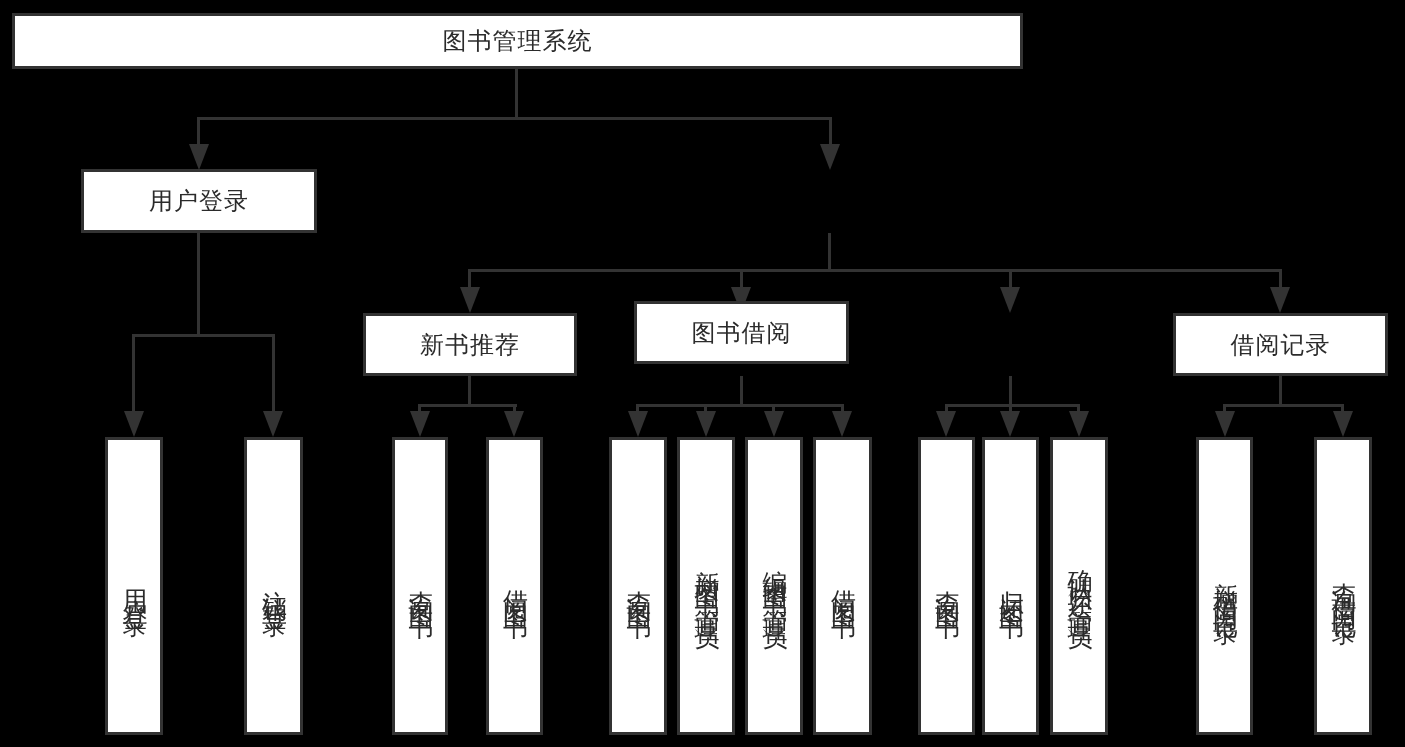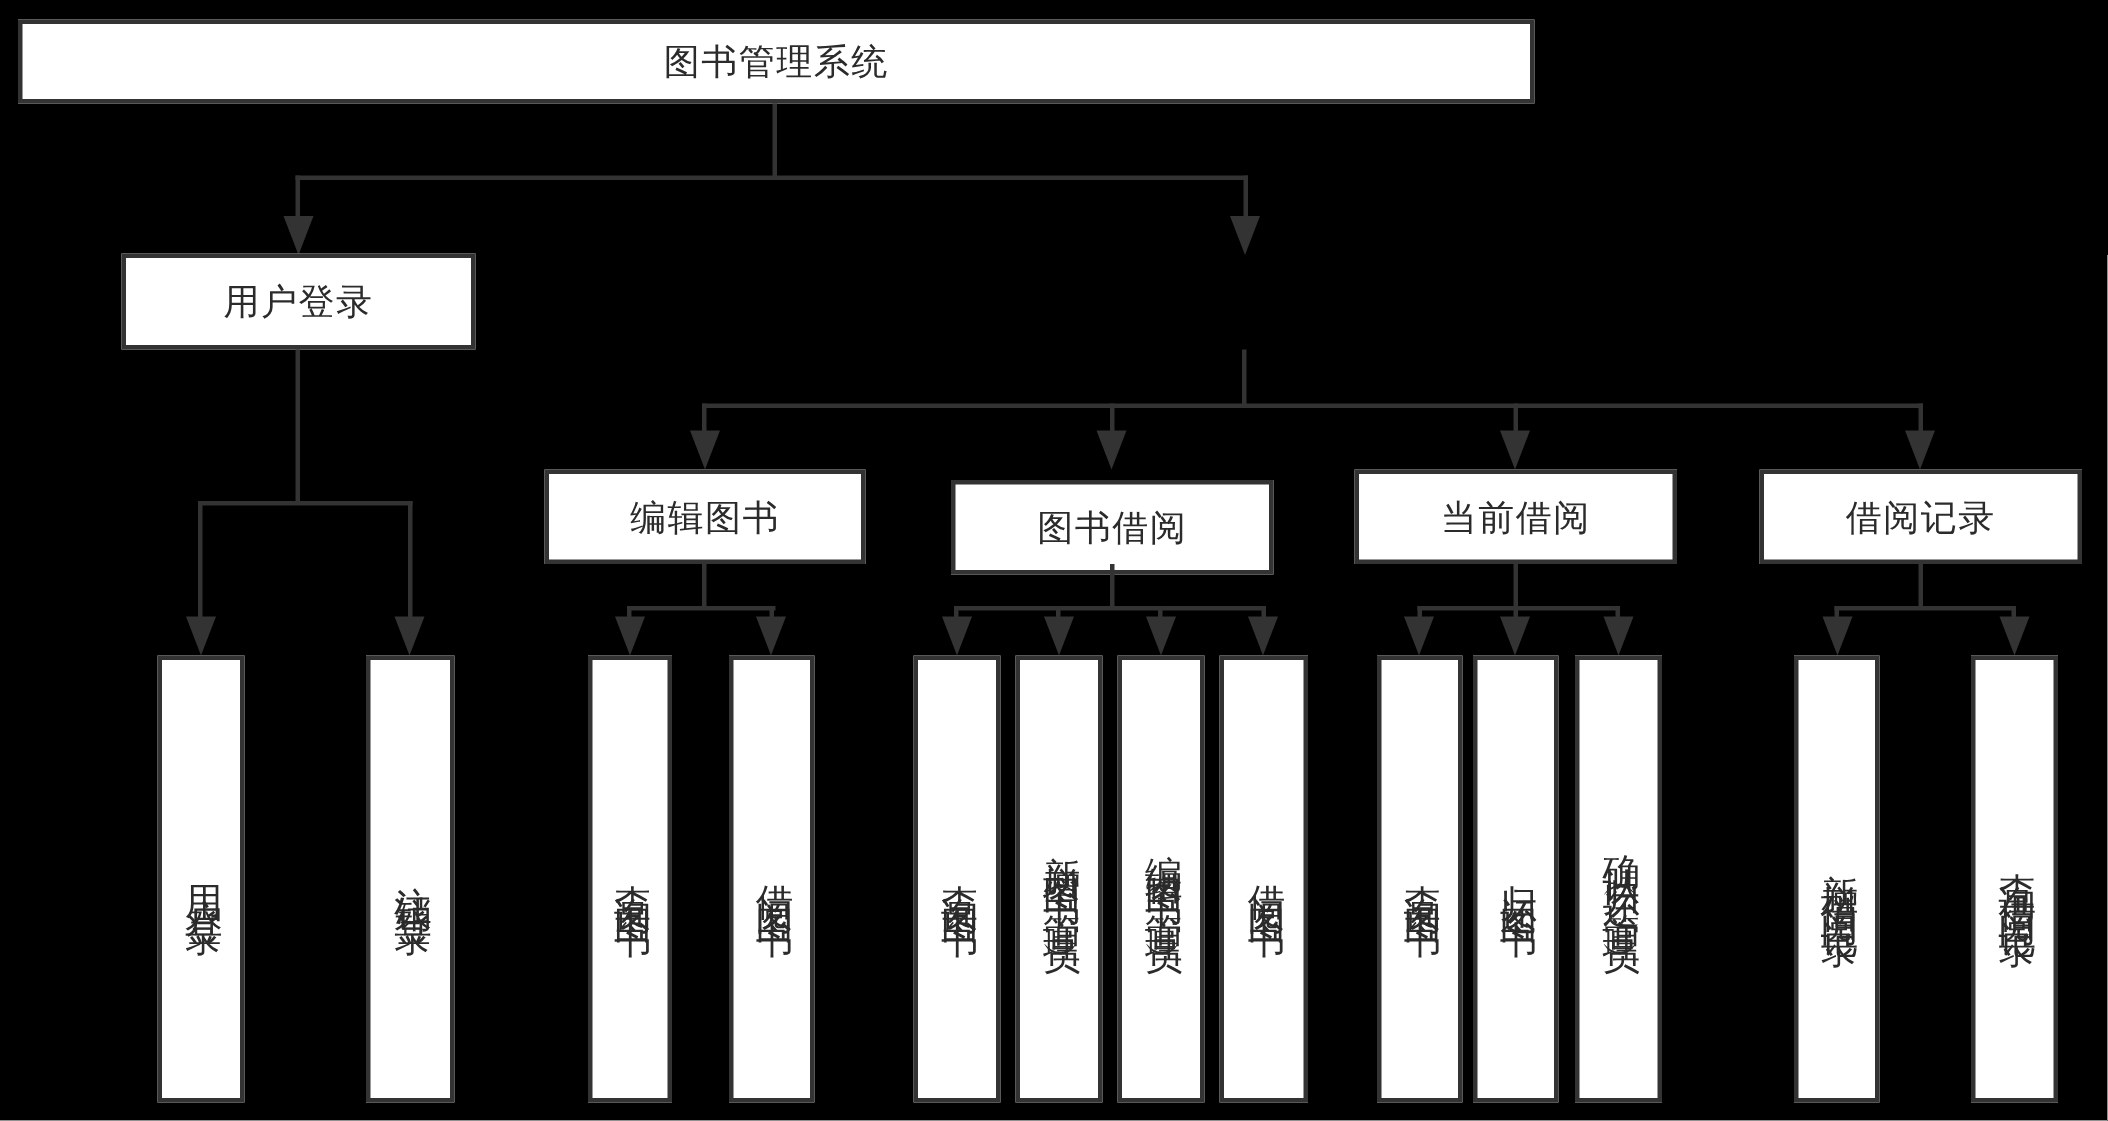--- a/index.html
+++ b/index.html
@@ -78,23 +78,22 @@
   <div class="hl" style="left:468px;top:269px;width:814px"></div>
   <div class="vl" style="left:468px;top:269px;height:20px"></div>
   <div class="vl" style="left:740px;top:269px;height:20px"></div>
   <div class="vl" style="left:1009px;top:269px;height:20px"></div>
   <div class="vl" style="left:1279px;top:269px;height:20px"></div>
   <div class="ar" style="left:460px;top:287px"></div>
   <div class="ar" style="left:731px;top:287px"></div>
   <div class="ar" style="left:1000px;top:287px"></div>
   <div class="ar" style="left:1270px;top:287px"></div>
 
-  <div class="box h" style="left:363px;top:313px;width:214px;height:63px">编辑图书</div>
-  <div class="box h" style="left:634px;top:320px;width:215px;height:63px">图书借阅</div>
-  <div class="box h" style="left:903px;top:313px;width:215px;height:63px">当前借阅</div>
+  <div class="box h" style="left:363px;top:313px;width:214px;height:63px">新书推荐</div>
+  <div class="box h" style="left:634px;top:301px;width:215px;height:63px">图书借阅</div>
   <div class="box h" style="left:1173px;top:313px;width:215px;height:63px">借阅记录</div>
 
   <div class="vl" style="left:468px;top:376px;height:30px"></div>
   <div class="hl" style="left:418px;top:404px;width:99px"></div>
   <div class="vl" style="left:418px;top:404px;height:9px"></div>
   <div class="vl" style="left:513px;top:404px;height:9px"></div>
   <div class="ar" style="left:410px;top:411px"></div>
   <div class="ar" style="left:504px;top:411px"></div>
 
   <div class="vl" style="left:740px;top:376px;height:30px"></div>

